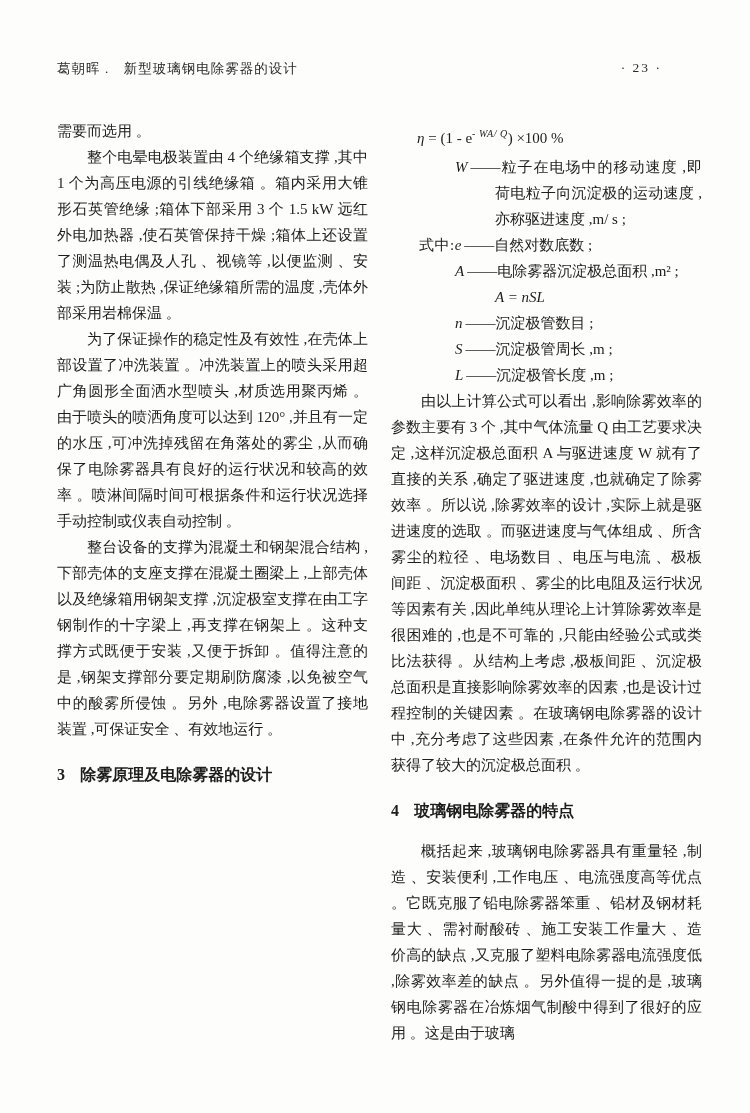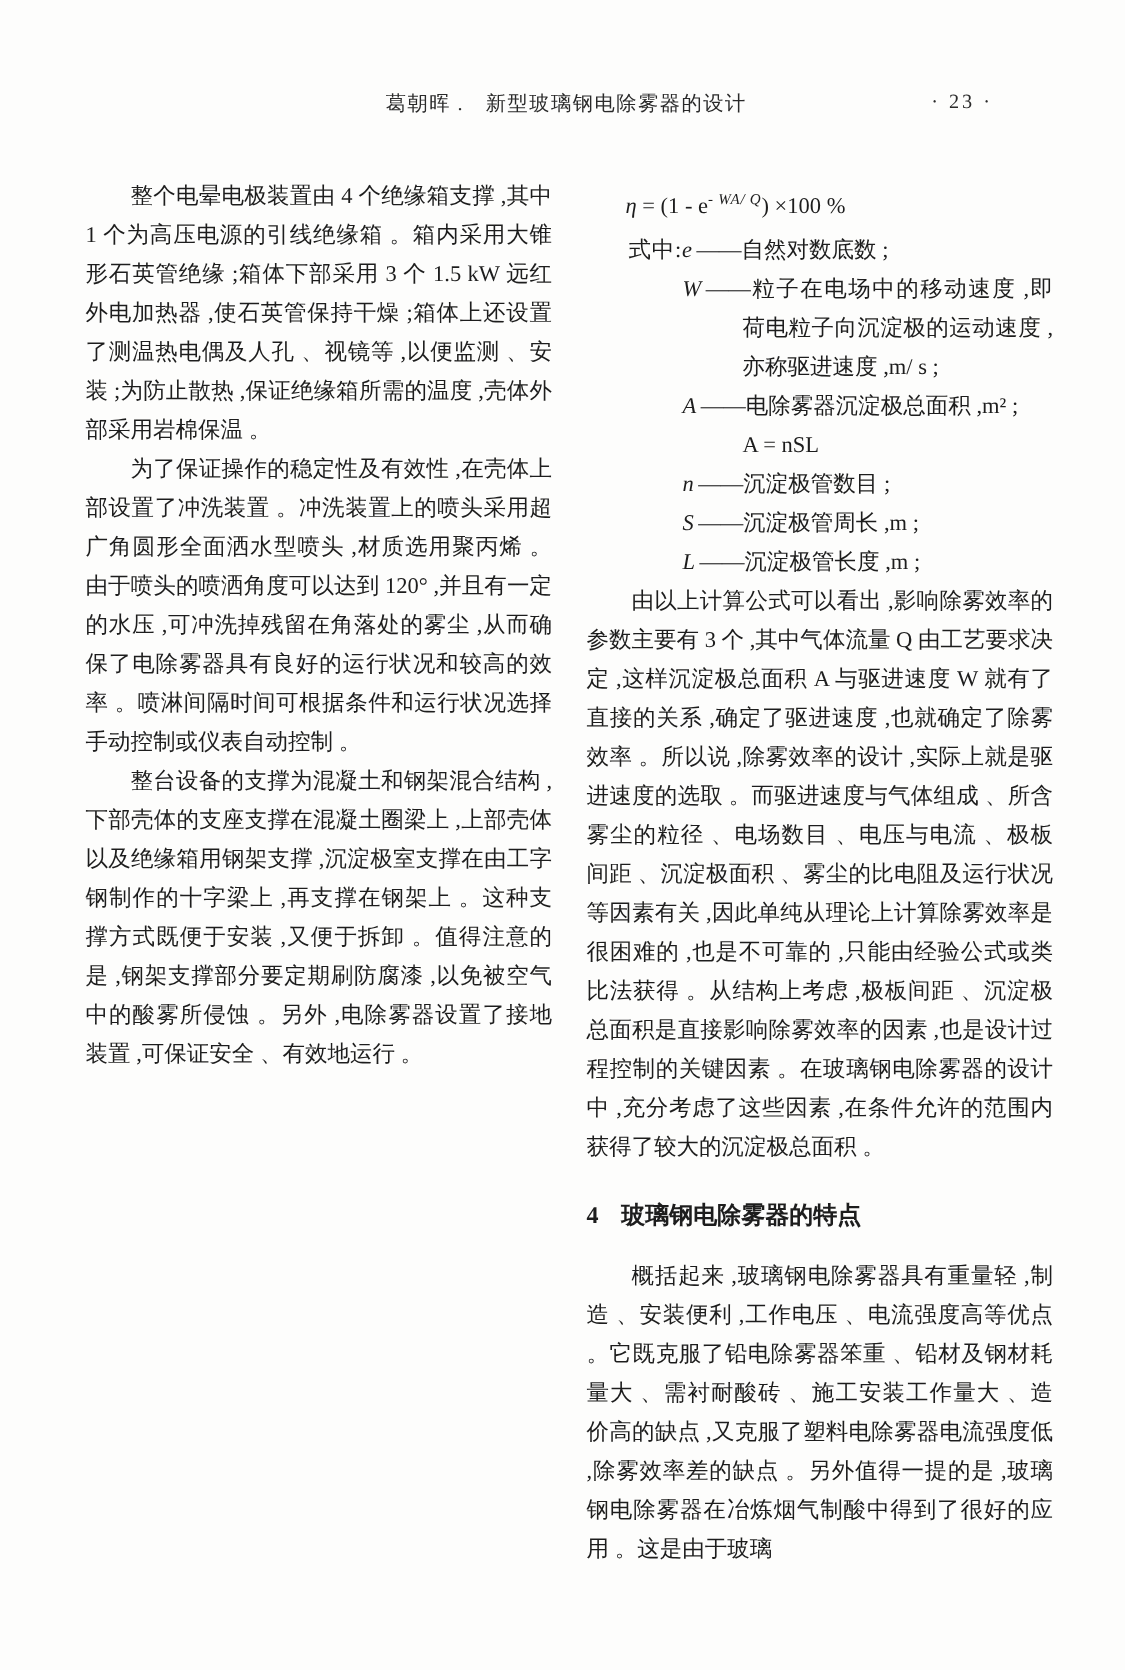--- a/index.html
+++ b/index.html
@@ -17,21 +17,21 @@
   }
   .header {
     position: relative;
     height: 22px;
     margin-bottom: 36px;
     font-size: 13.5px;
     color: #2a2a2a;
   }
   .header-title {
     position: absolute; left: 0; right: 4px;
-    text-align: center;
+    text-align: left;
     letter-spacing: 1px;
   }
   .header-page {
     position: absolute; right: 40px; top: 0;
     letter-spacing: 2px;
   }
   .columns { display: flex; gap: 23px; }
   .col {
     width: 311px;
     font-size: 15px;
@@ -65,53 +65,58 @@
     text-align: justify;
   }
   .def-item.first { text-indent: -76px; }
   .def-sym {
     font-style: italic;
     margin-right: 3px;
   }
   .where { letter-spacing: 0.5px; }
   .sub-formula {
     padding-left: 104px;
+    font-style: italic;
     text-align: left;
   }
 </style>
 </head>
 <body>
 
 <div class="page">
 
   <div class="header">
     <div class="header-title">葛朝晖 .　新型玻璃钢电除雾器的设计</div>
     <div class="header-page">· 23 ·</div>
   </div>
 
   <div class="columns">
 
     <div class="col">
+      <p class="para no-indent">需要而选用 。</p>
       <p class="para">整个电晕电极装置由 4 个绝缘箱支撑 ,其中 1 个为高压电源的引线绝缘箱 。箱内采用大锥形石英管绝缘 ;箱体下部采用 3 个 1.5 kW 远红外电加热器 ,使石英管保持干燥 ;箱体上还设置了测温热电偶及人孔 、视镜等 ,以便监测 、安装 ;为防止散热 ,保证绝缘箱所需的温度 ,壳体外部采用岩棉保温 。</p>
       <p class="para">为了保证操作的稳定性及有效性 ,在壳体上部设置了冲洗装置 。冲洗装置上的喷头采用超广角圆形全面洒水型喷头 ,材质选用聚丙烯 。由于喷头的喷洒角度可以达到 120° ,并且有一定的水压 ,可冲洗掉残留在角落处的雾尘 ,从而确保了电除雾器具有良好的运行状况和较高的效率 。喷淋间隔时间可根据条件和运行状况选择手动控制或仪表自动控制 。</p>
       <p class="para">整台设备的支撑为混凝土和钢架混合结构 ,下部壳体的支座支撑在混凝土圈梁上 ,上部壳体以及绝缘箱用钢架支撑 ,沉淀极室支撑在由工字钢制作的十字梁上 ,再支撑在钢架上 。这种支撑方式既便于安装 ,又便于拆卸 。值得注意的是 ,钢架支撑部分要定期刷防腐漆 ,以免被空气中的酸雾所侵蚀 。另外 ,电除雾器设置了接地装置 ,可保证安全 、有效地运行 。</p>
+      <div class="section-heading">
+        <span class="sec-num">3</span><span>除雾原理及电除雾器的设计</span>
+      </div>
     </div>
 
     <div class="col">
 
       <div class="formula-line">
         <span class="var">η</span><span> = (1 - e</span><sup class="exp">- WA/ Q</sup><span>)  ×100 %</span>
       </div>
 
       <div class="def-list">
+        <div class="def-item">
+          <span class="def-sym">W</span><span>——粒子在电场中的移动速度 ,即荷电粒子向沉淀极的运动速度 ,亦称驱进速度 ,m/ s ;</span>
+        </div>
         <div class="def-item first">
           <span class="where">式中:</span><span class="def-sym">e</span><span>——自然对数底数 ;</span>
-        </div>
-        <div class="def-item">
-          <span class="def-sym">W</span><span>——粒子在电场中的移动速度 ,即荷电粒子向沉淀极的运动速度 ,亦称驱进速度 ,m/ s ;</span>
         </div>
         <div class="def-item">
           <span class="def-sym">A</span><span>——电除雾器沉淀极总面积 ,m² ;</span>
         </div>
         <div class="sub-formula">A = nSL</div>
         <div class="def-item">
           <span class="def-sym">n</span><span>——沉淀极管数目 ;</span>
         </div>
         <div class="def-item">
           <span class="def-sym">S</span><span>——沉淀极管周长 ,m ;</span>

